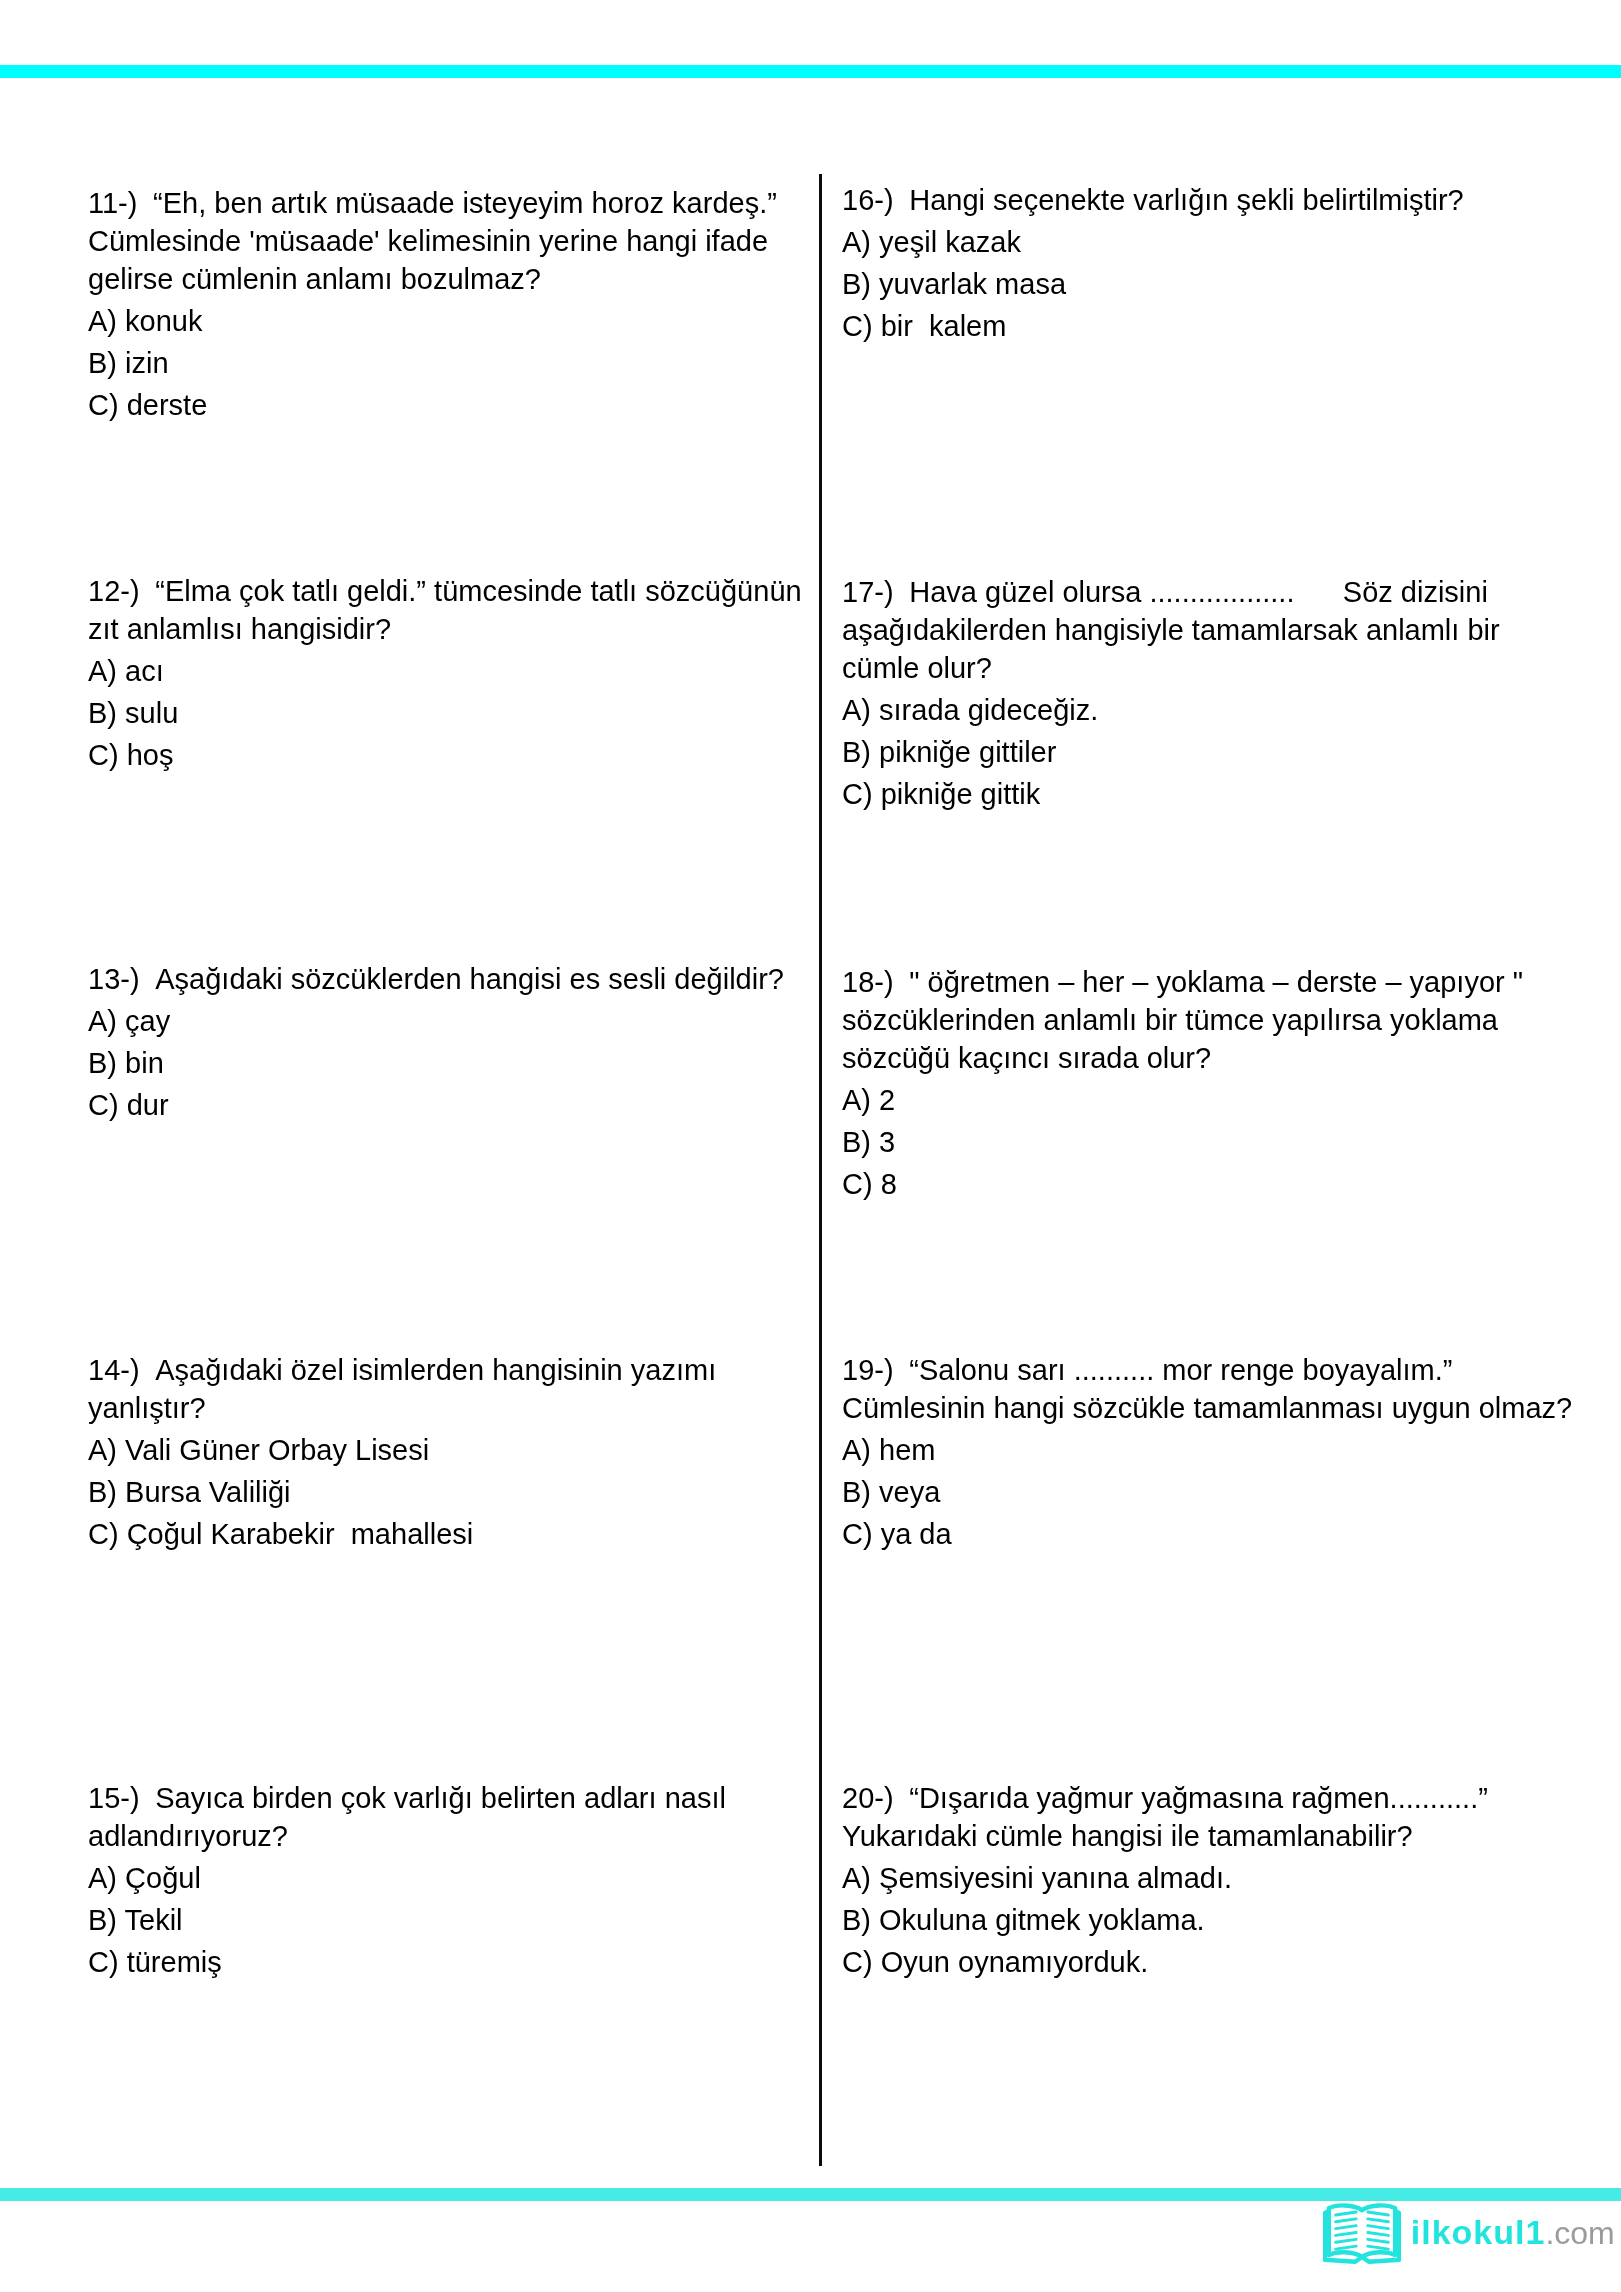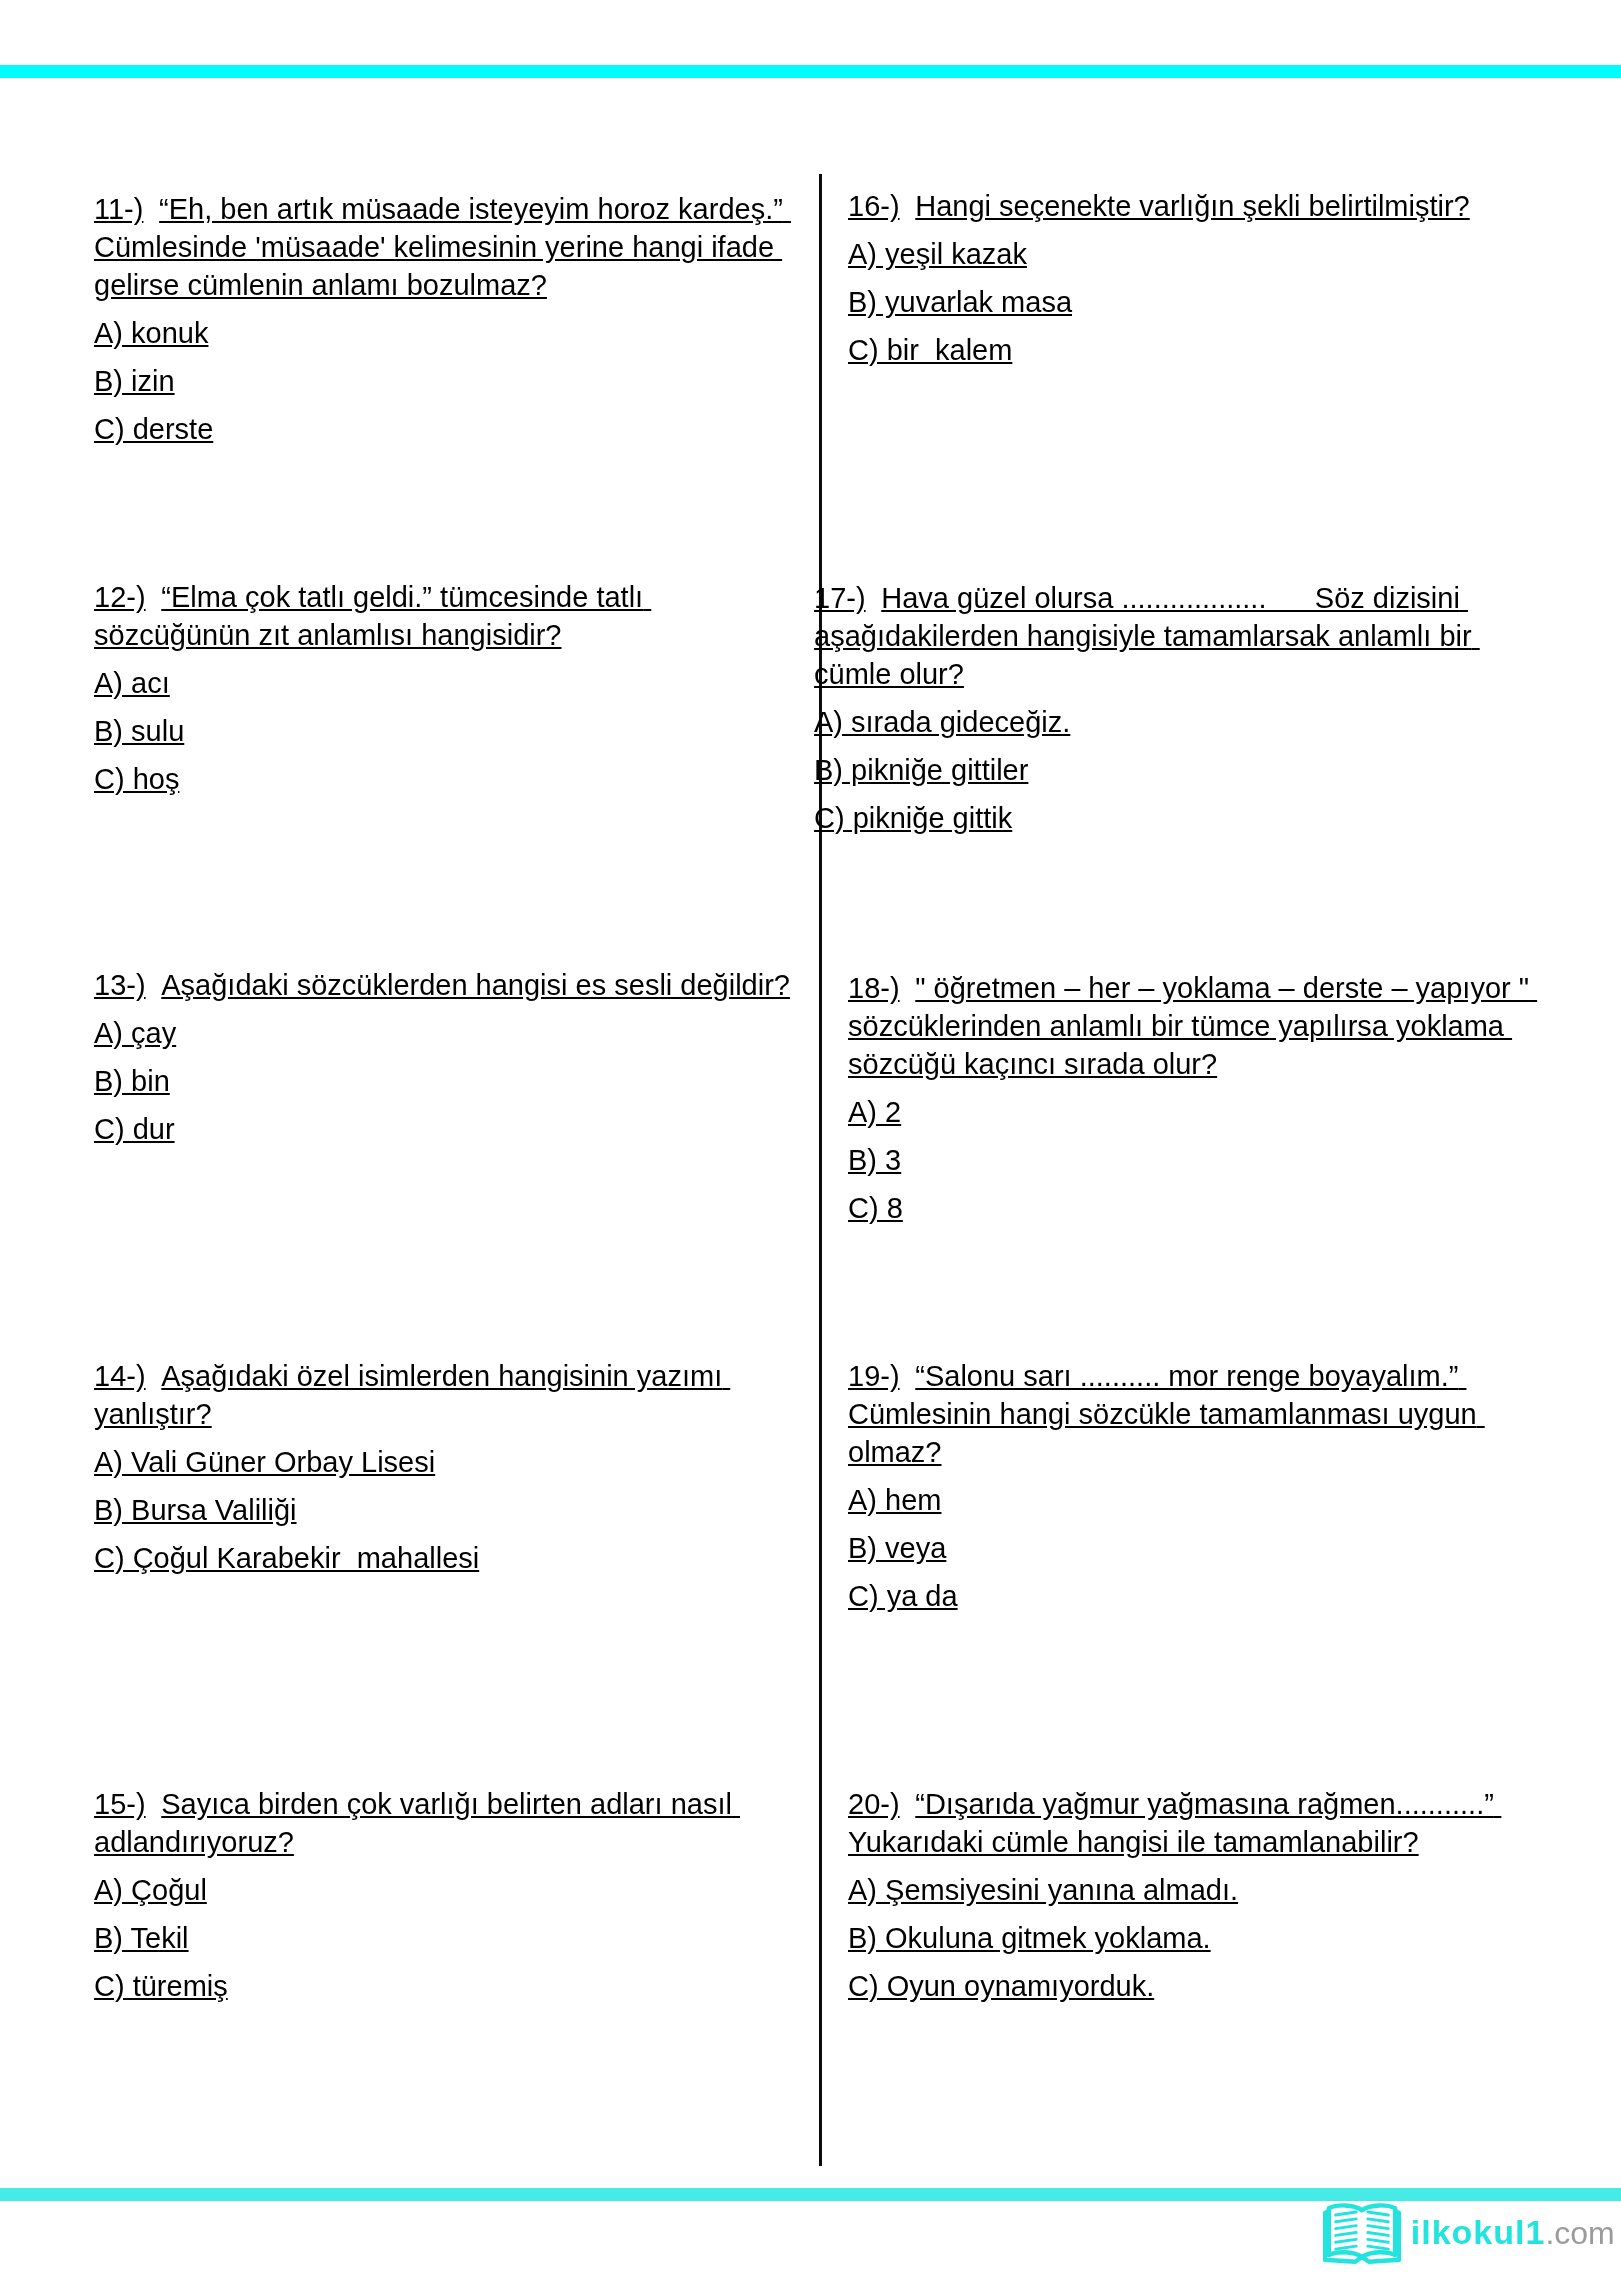--- a/index.html
+++ b/index.html
@@ -22,21 +22,21 @@
   .divider{
     position:absolute;left:819px;top:174px;width:2.9px;height:1992px;
     background:var(--divider,#0b0b0b);
   }
   .q{
     position:absolute;
     font-size:29px;
     line-height:38px;
     color:var(--text,#000);
   }
-  .q p{margin:10px;white-space:pre-wrap;text-decoration:underline;}
+  .q p{margin:4px;white-space:pre-wrap;}
   .qnum{margin-right:15.7px;}
   .logo{
     position:absolute;left:1323px;top:2201px;
     display:flex;align-items:center;gap:9.8px;
   }
   .logo-name{
     font-size:34px;font-weight:700;letter-spacing:1px;
     color:var(--logo-cyan,#22e3dd);
   }
   .logo-suffix{
@@ -88,21 +88,21 @@
     <p class="opt">C) türemiş</p>
   </div>
 
   <div class="q" style="left:838px;top:177px;width:747px">
     <p><span class="qnum">16-)</span><span>Hangi seçenekte varlığın şekli belirtilmiştir?</span></p>
     <p class="opt">A) yeşil kazak</p>
     <p class="opt">B) yuvarlak masa</p>
     <p class="opt">C) bir  kalem</p>
   </div>
 
-  <div class="q" style="left:804px;top:569px;width:747px">
+  <div class="q" style="left:838px;top:569px;width:747px">
     <p><span class="qnum">17-)</span><span>Hava güzel olursa ..................      Söz dizisini aşağıdakilerden hangisiyle tamamlarsak anlamlı bir cümle olur?</span></p>
     <p class="opt">A) sırada gideceğiz.</p>
     <p class="opt">B) pikniğe gittiler</p>
     <p class="opt">C) pikniğe gittik</p>
   </div>
 
   <div class="q" style="left:838px;top:959px;width:747px">
     <p><span class="qnum">18-)</span><span>" öğretmen – her – yoklama – derste – yapıyor " sözcüklerinden anlamlı bir tümce yapılırsa yoklama sözcüğü kaçıncı sırada olur?</span></p>
     <p class="opt">A) 2</p>
     <p class="opt">B) 3</p>

